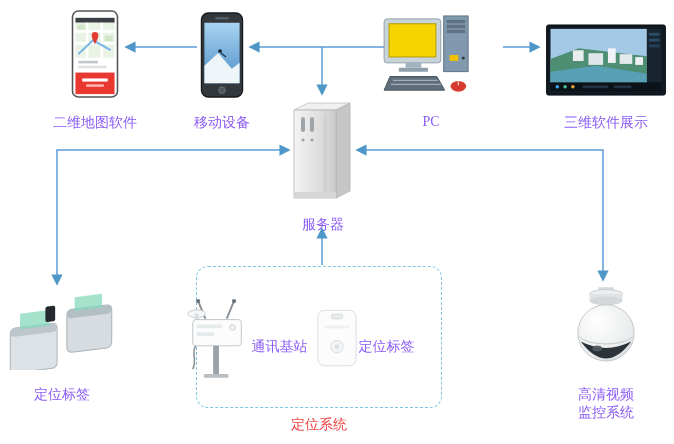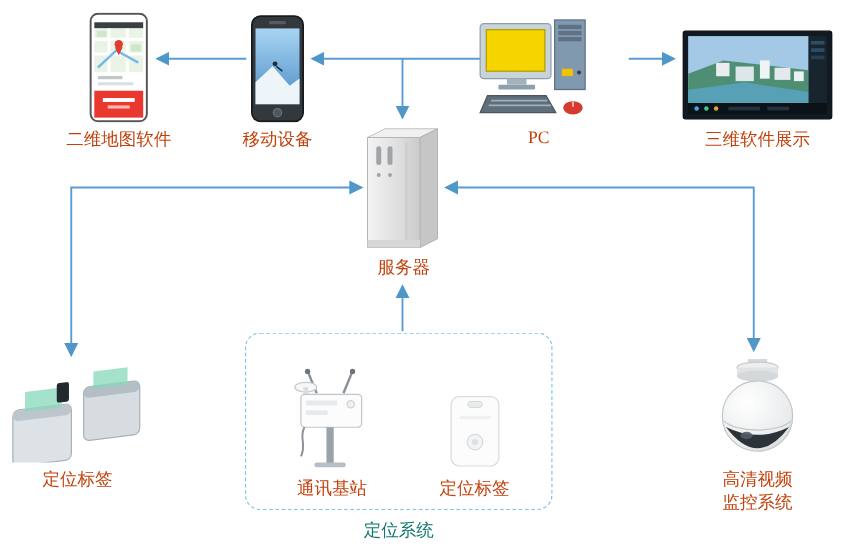--- a/index.html
+++ b/index.html
@@ -2,25 +2,25 @@
 <html><head>
 <meta charset="utf-8">
 <style>
   * { margin:0; padding:0; box-sizing:border-box; }
   html,body { background:#ffffff; }
   body { font-family:"Liberation Sans","DejaVu Sans",sans-serif; }
   .canvas { position:relative; width:674px; height:444px; background:#ffffff; overflow:hidden; }
   .connectors { position:absolute; left:0; top:0; z-index:1; }
   .node { position:absolute; display:flex; flex-direction:column; align-items:center; z-index:2; }
   .icon-box { display:flex; align-items:flex-end; justify-content:center; }
-  .label { font-size:14px; color:#c2410c; text-align:right; line-height:1.3; margin-top:4px; white-space:nowrap; }
+  .label { font-size:14px; color:#8b5cf6; text-align:right; line-height:1.3; margin-top:15px; white-space:nowrap; }
   .dashed-box { position:absolute; border:1.5px dashed #7EC4E4; border-radius:12px; z-index:0;
                 display:flex; justify-content:space-around; align-items:stretch; padding:12px 8px 8px; }
-  .sub-node { display:flex; flex-direction:column; align-items:center; justify-content:flex-end; }
-  .sys-label { position:absolute; font-size:14px; color:#0f766e; text-align:center; z-index:2; }
+  .sub-node { display:flex; flex-direction:row; align-items:center; justify-content:flex-end; }
+  .sys-label { position:absolute; font-size:14px; color:#ef4444; text-align:center; z-index:2; }
 </style>
 </head>
 <body>
 
 <div class="canvas">
 
   <svg class="connectors" width="674" height="444">
     <defs>
       <marker id="arw" viewBox="0 0 10 10" refX="8.5" refY="5" markerWidth="7.5" markerHeight="7.5" orient="auto-start-reverse">
         <path d="M0 0 L10 5 L0 10 Z" fill="#4f97c8"></path>

